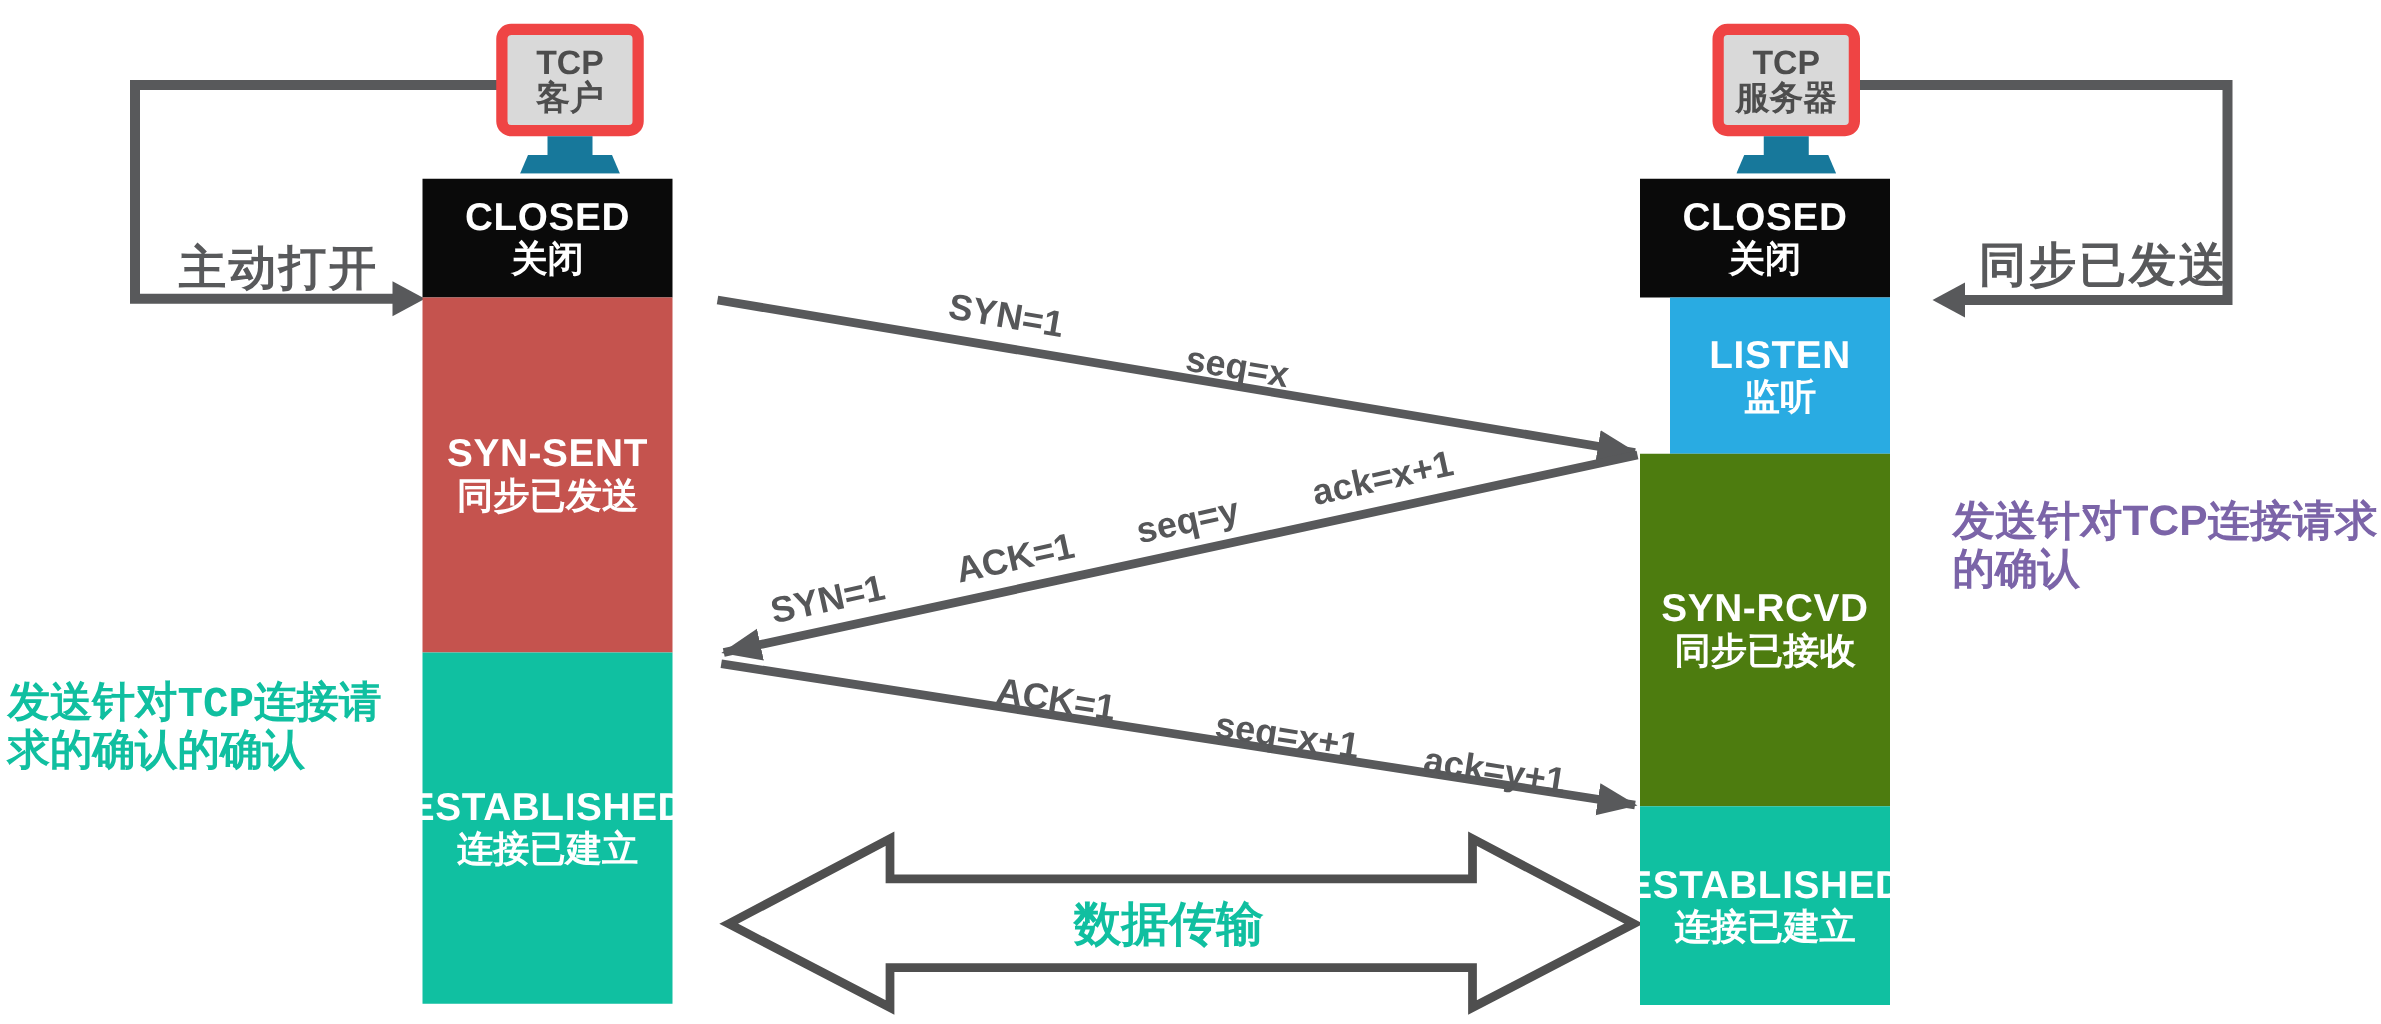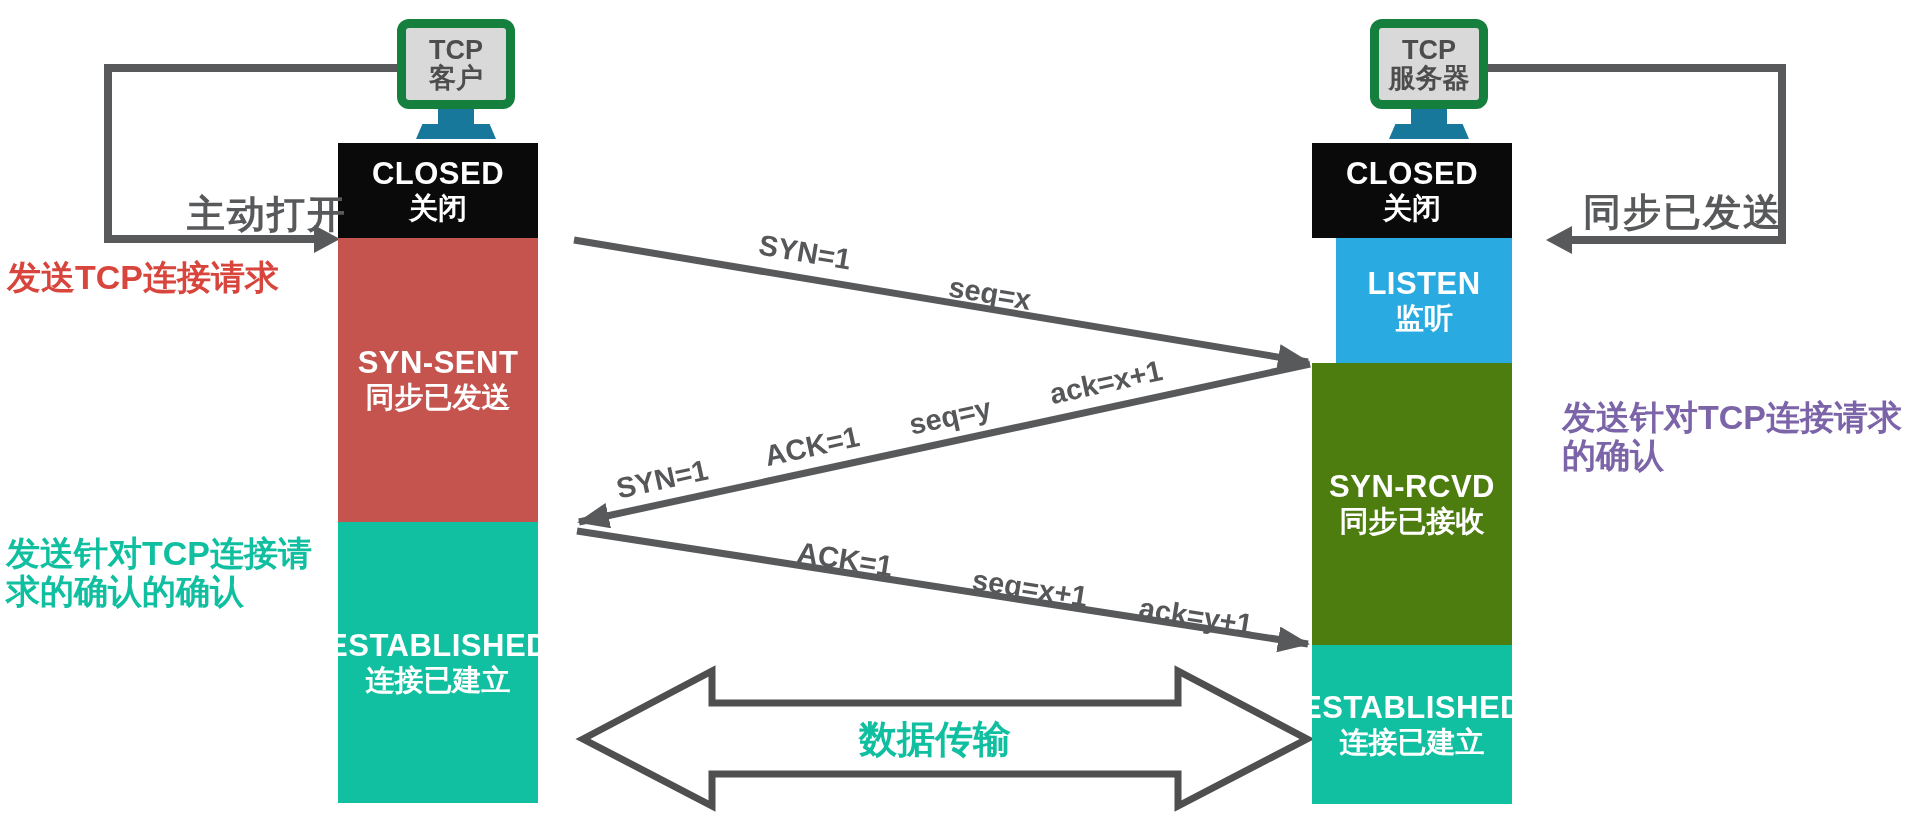--- a/index.html
+++ b/index.html
@@ -14,21 +14,21 @@
        color:#ffffff;font-weight:bold;text-align:center;}
   .seg .en{font-size:31px;line-height:35px;letter-spacing:0.5px;}
   .seg .zh{font-size:29px;line-height:35px;}
   .seg-closed{background:#0a0a0a;height:95px;}
   .seg-synsent{background:#c5534e;height:284px;}
   .seg-estab-l{background:#10c0a1;height:281px;}
   .seg-listen{background:#29abe2;height:125px;margin-left:24px;}
   .seg-synrcvd{background:#4d7c0f;height:282px;text-align:center;}
   .seg-estab-r{background:#10c0a1;height:159px;}
   .monitor{position:absolute;width:100px;height:72px;background:#d9d9d9;
-    border:9px solid #15803d;border-radius:12px;display:flex;flex-direction:column;
+    border:9px solid #ef4444;border-radius:12px;display:flex;flex-direction:column;
     align-items:center;justify-content:center;color:#4d4d4d;font-weight:bold;
     font-size:27px;line-height:28px;text-align:center;}
   .stand{position:absolute;background:#17789b;}
   .stand-base{clip-path:polygon(8% 0,92% 0,100% 100%,0 100%);}
   .open-lbl{position:absolute;font-size:38px;font-weight:bold;color:#58595b;letter-spacing:2px;}
   .note{position:absolute;font-weight:bold;font-size:34px;line-height:38px;}
   .note-red{color:#d8453c;}
   .note-teal{color:#10bfa0;}
   .note-purple{color:#7b64a8;margin-top:32px;}
 </style>
@@ -113,26 +113,25 @@
     <div class="seg seg-synrcvd">
       <div class="en">SYN-RCVD</div>
       <div class="zh">同步已接收</div>
     </div>
     <div class="seg seg-estab-r">
       <div class="en">ESTABLISHED</div>
       <div class="zh">连接已建立</div>
     </div>
   </div>
 
-  <div class="open-lbl" style="left:143px;top:189px;margin-left:44px;">主动打开</div>
+  <div class="open-lbl" style="left:143px;top:189px;">主动打开</div>
   <div class="open-lbl" style="left:1583px;top:187px;">同步已发送</div>
 
-  <div class="note note-red" style="left:7px;top:258px;">发送TCP连接请求</div>
 
-  <div class="note note-teal" style="left:6px;top:534px;">
+  <div class="note note-teal" style="left:6px;top:546px;font-family:Liberation Mono, monospace;">
     <div>发送针对TCP连接请</div>
     <div>求的确认的确认</div>
   </div>
 
   <div class="note note-purple" style="left:1562px;top:366px;">
     <div>发送针对TCP连接请求</div>
     <div>的确认</div>
   </div>
 
 </div>

